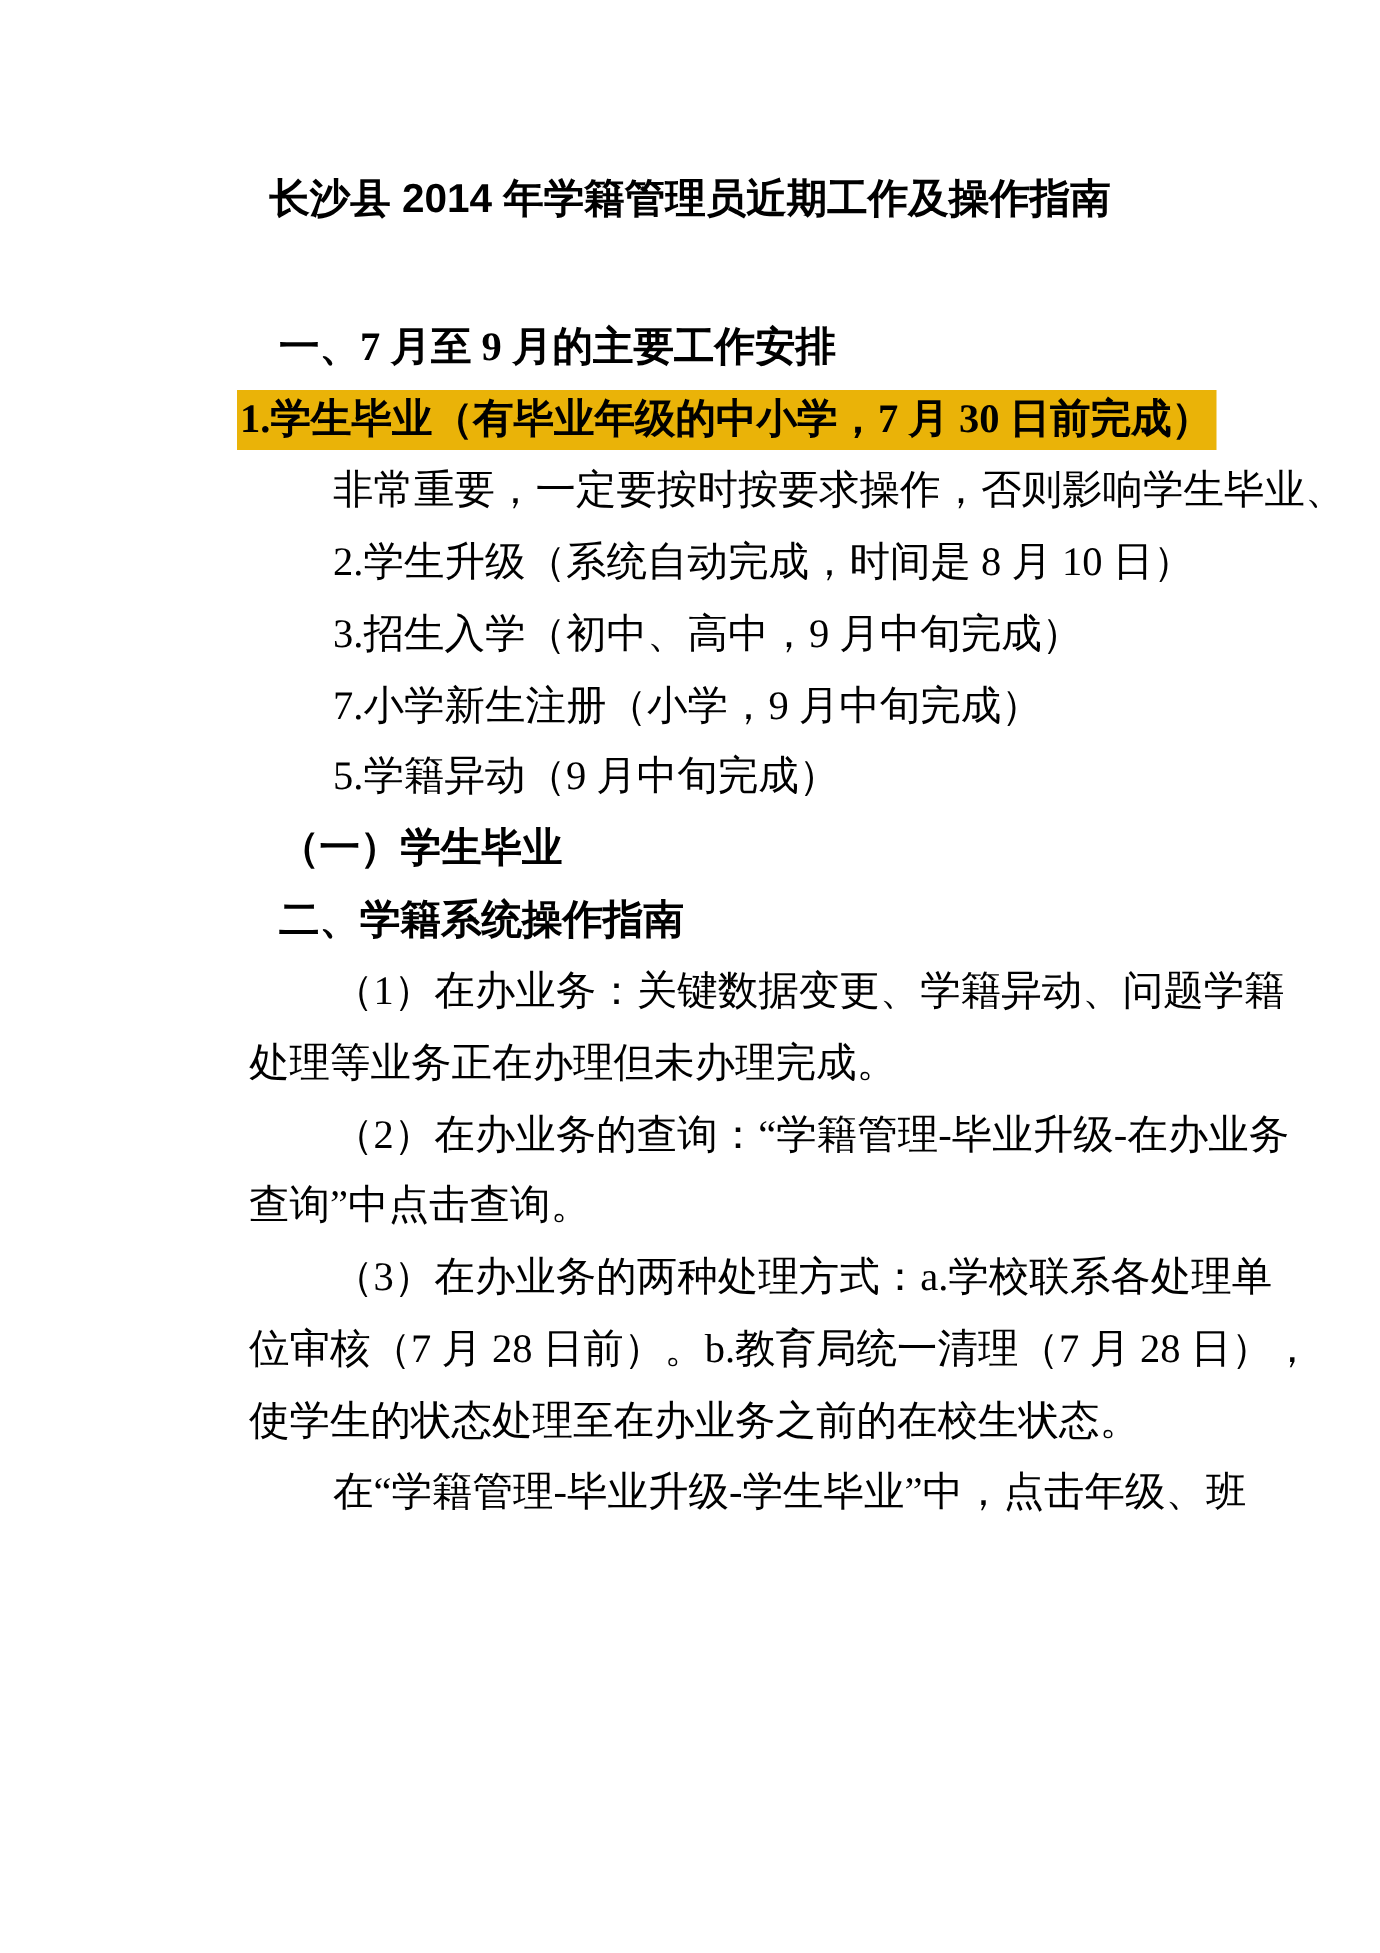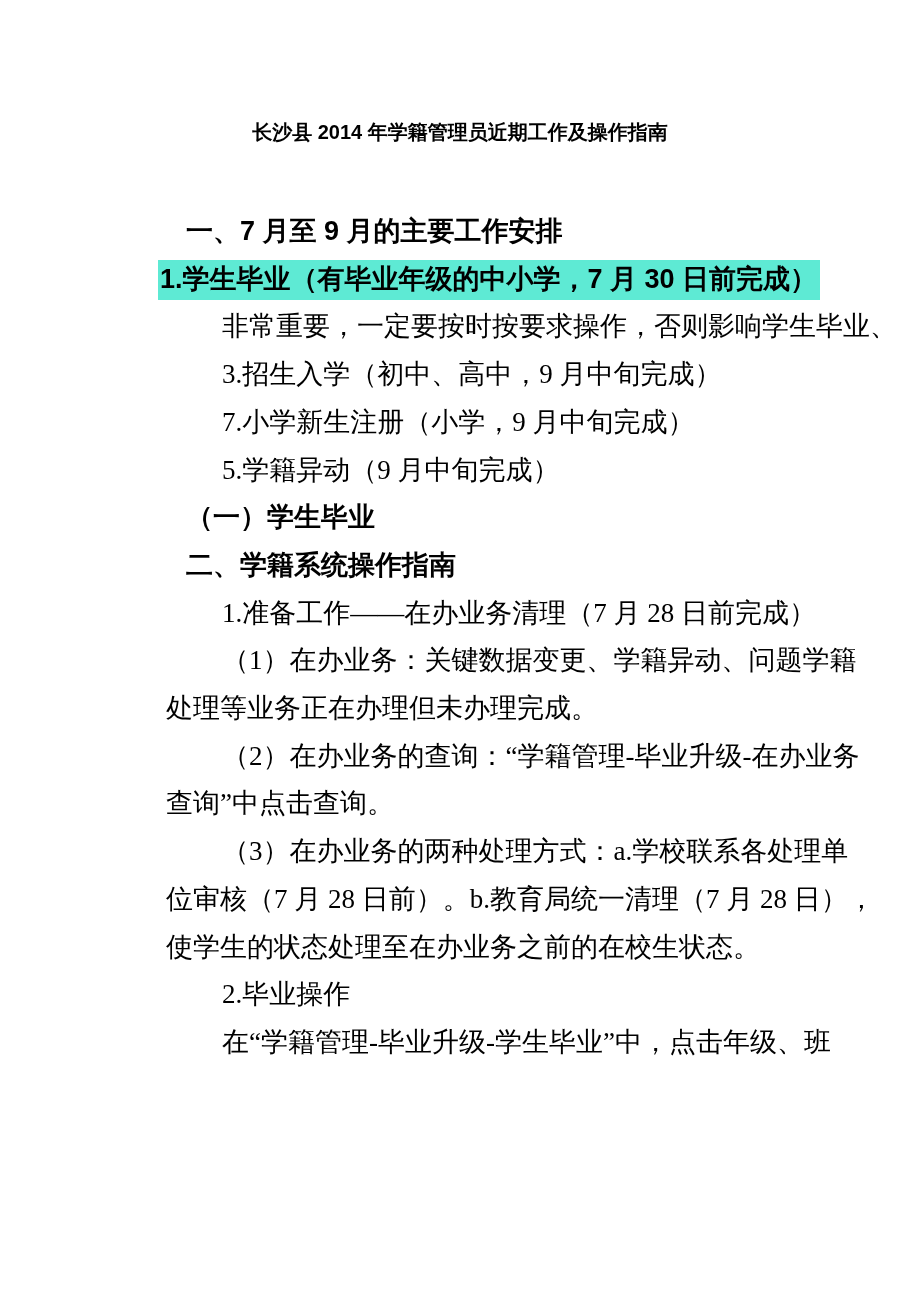--- a/index.html
+++ b/index.html
@@ -11,39 +11,39 @@
     margin: 0 auto;
     background: #ffffff;
     color: #000000;
     overflow: hidden;
   }
   .title {
     margin: 112px 0 0 0;
     text-align: center;
     font-family: "Liberation Sans", sans-serif;
     font-weight: 700;
-    font-size: 20px;
+    font-size: 27px;
     line-height: 40px;
     white-space: nowrap;
   }
   .content {
     margin: 56px 88px 0 130px;
   }
   .line {
     font-size: 27px;
     line-height: 47.7px;
     white-space: nowrap;
   }
   
   .first { padding-left: 56px; }
   
   .hlind { padding-left: 28px; }
   
   .h {
-    font-family: Liberation Sans, sans-serif;
+    font-family: Liberation Serif, serif;
     font-weight: 700;
   }
   
   .b {
     font-family: "Liberation Serif", serif;
     font-weight: 400;
     margin-left: 36px;
   }
   .hl {
     padding: 4px 3px 6px 2px;
@@ -53,50 +53,49 @@
 <body>
 
 <div class="page" style="background: rgb(255, 255, 255); color: rgb(0, 0, 0);">
 
   <h1 class="title">长沙县 2014 年学籍管理员近期工作及操作指南</h1>
 
   <div class="content">
 
     <div class="line h first">一、7 月至 9 月的主要工作安排</div>
 
-    <div class="line h hlind"><span class="hl" style="background-color: #5eead4;">1.学生毕业（有毕业年级的中小学，7 月 30 日前完成）</span></div>
+    <div class="line h hlind"><span class="hl" style="background-color: #eab308;">1.学生毕业（有毕业年级的中小学，7 月 30 日前完成）</span></div>
 
     <div class="line b first">非常重要，一定要按时按要求操作，否则影响学生毕业、</div>
 
 
+    <div class="line b first">2.学生升级（系统自动完成，时间是 8 月 10 日）</div>
 
     <div class="line b first">3.招生入学（初中、高中，9 月中旬完成）</div>
 
     <div class="line b first">7.小学新生注册（小学，9 月中旬完成）</div>
 
     <div class="line b first">5.学籍异动（9 月中旬完成）</div>
 
     <div class="line h first">（一）学生毕业</div>
 
     <div class="line h first">二、学籍系统操作指南</div>
 
-    <div class="line b first">1.准备工作——在办业务清理（7 月 28 日前完成）</div>
 
     <div class="line b first">（1）在办业务：关键数据变更、学籍异动、问题学籍</div>
 
     <div class="line b">处理等业务正在办理但未办理完成。</div>
 
     <div class="line b first">（2）在办业务的查询：“学籍管理-毕业升级-在办业务</div>
 
     <div class="line b">查询”中点击查询。</div>
 
     <div class="line b first">（3）在办业务的两种处理方式：a.学校联系各处理单</div>
 
     <div class="line b">位审核（7 月 28 日前）。b.教育局统一清理（7 月 28 日），</div>
 
     <div class="line b">使学生的状态处理至在办业务之前的在校生状态。</div>
 
-    <div class="line b first">2.毕业操作</div>
 
     <div class="line b first">在“学籍管理-毕业升级-学生毕业”中，点击年级、班</div>
 
   </div>
 </div>
 
 </body></html>

